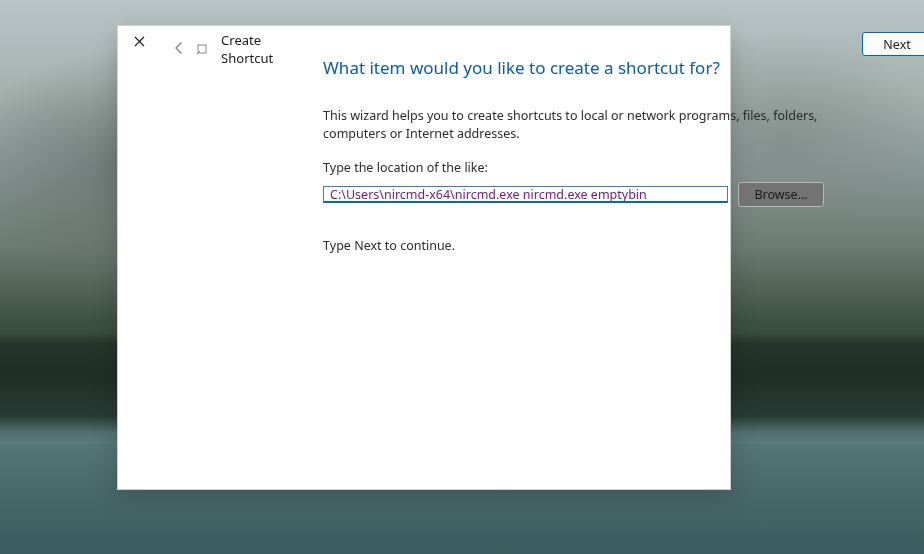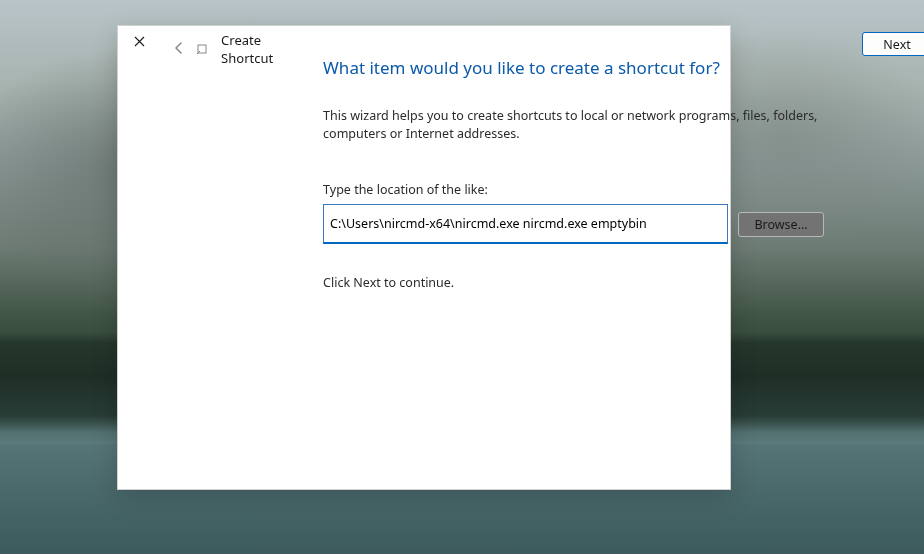--- a/index.html
+++ b/index.html
@@ -107,43 +107,43 @@
     .heading {
       font-size: 17px;
       color: #0b5aaa;
       font-weight: 400;
       margin-bottom: 28px;
     }
     .desc {
       font-size: 12.5px;
       color: #2b2b2b;
       line-height: 1.45;
-      margin-bottom: 38px;
+      margin-bottom: 16px;
       max-width: 520px;
     }
     .field-label {
       font-size: 12.5px;
       color: #2b2b2b;
       margin-bottom: 6px;
     }
     .input-row {
       display: flex;
       gap: 10px;
       align-items: center;
       margin-bottom: 30px;
     }
     .location-input {
       width: 405px;
-      height: 40px;
+      height: 17px;
       border: 1px solid #3a78c4;
       border-bottom: 2px solid #0067c0;
       padding: 0 6px;
       font-size: 12.5px;
       font-family: inherit;
-      color: #000000;
+      color: #701a75;
       outline: none;
       background: #fff;
     }
     .browse-btn {
       width: 86px;
       height: 25px;
       border: 1px solid #b8b8b8;
       border-radius: 3px;
       background: #737373;
       font-size: 12.5px;
@@ -212,21 +212,21 @@
   </div>
 
   <div class="content">
     <h1 class="heading">What item would you like to create a shortcut for?</h1>
     <p class="desc">This wizard helps you to create shortcuts to local or network programs, files, folders, computers or Internet addresses.</p>
     <div class="field-label">Type the location of the like:</div>
     <div class="input-row">
       <input class="location-input" type="text" value="C:\Users\nircmd-x64\nircmd.exe nircmd.exe emptybin" style="">
       <button class="browse-btn">Browse...</button>
     </div>
-    <p class="continue-text">Click Next to continue.</p>
+    <p class="continue-text">Type Next to continue.</p>
   </div>
 
   <div class="footer">
     <button class="primary">Next</button>
     <button>Cancel</button>
   </div>
 
 </div>
 
 </body></html>

